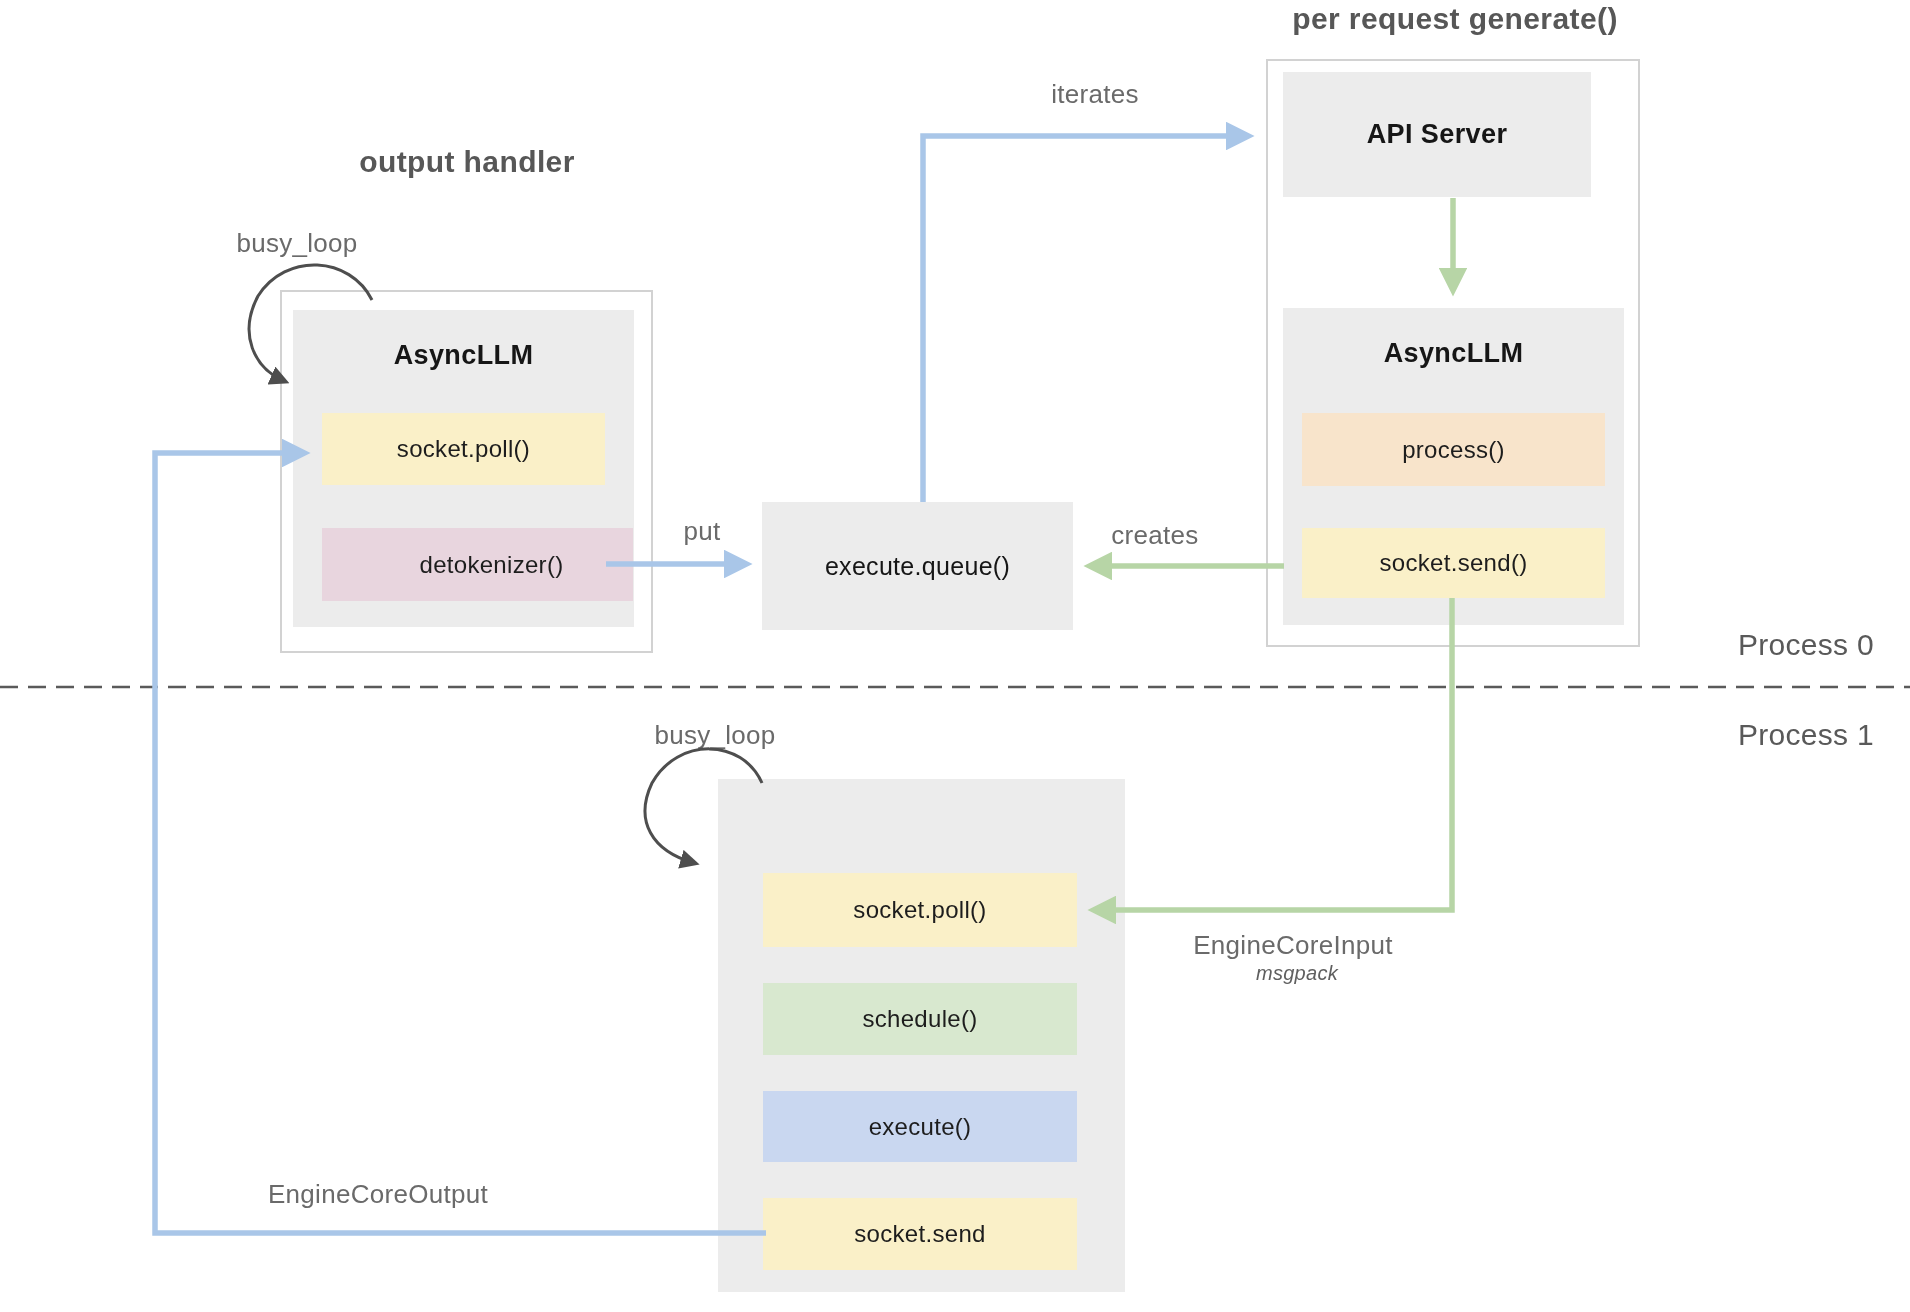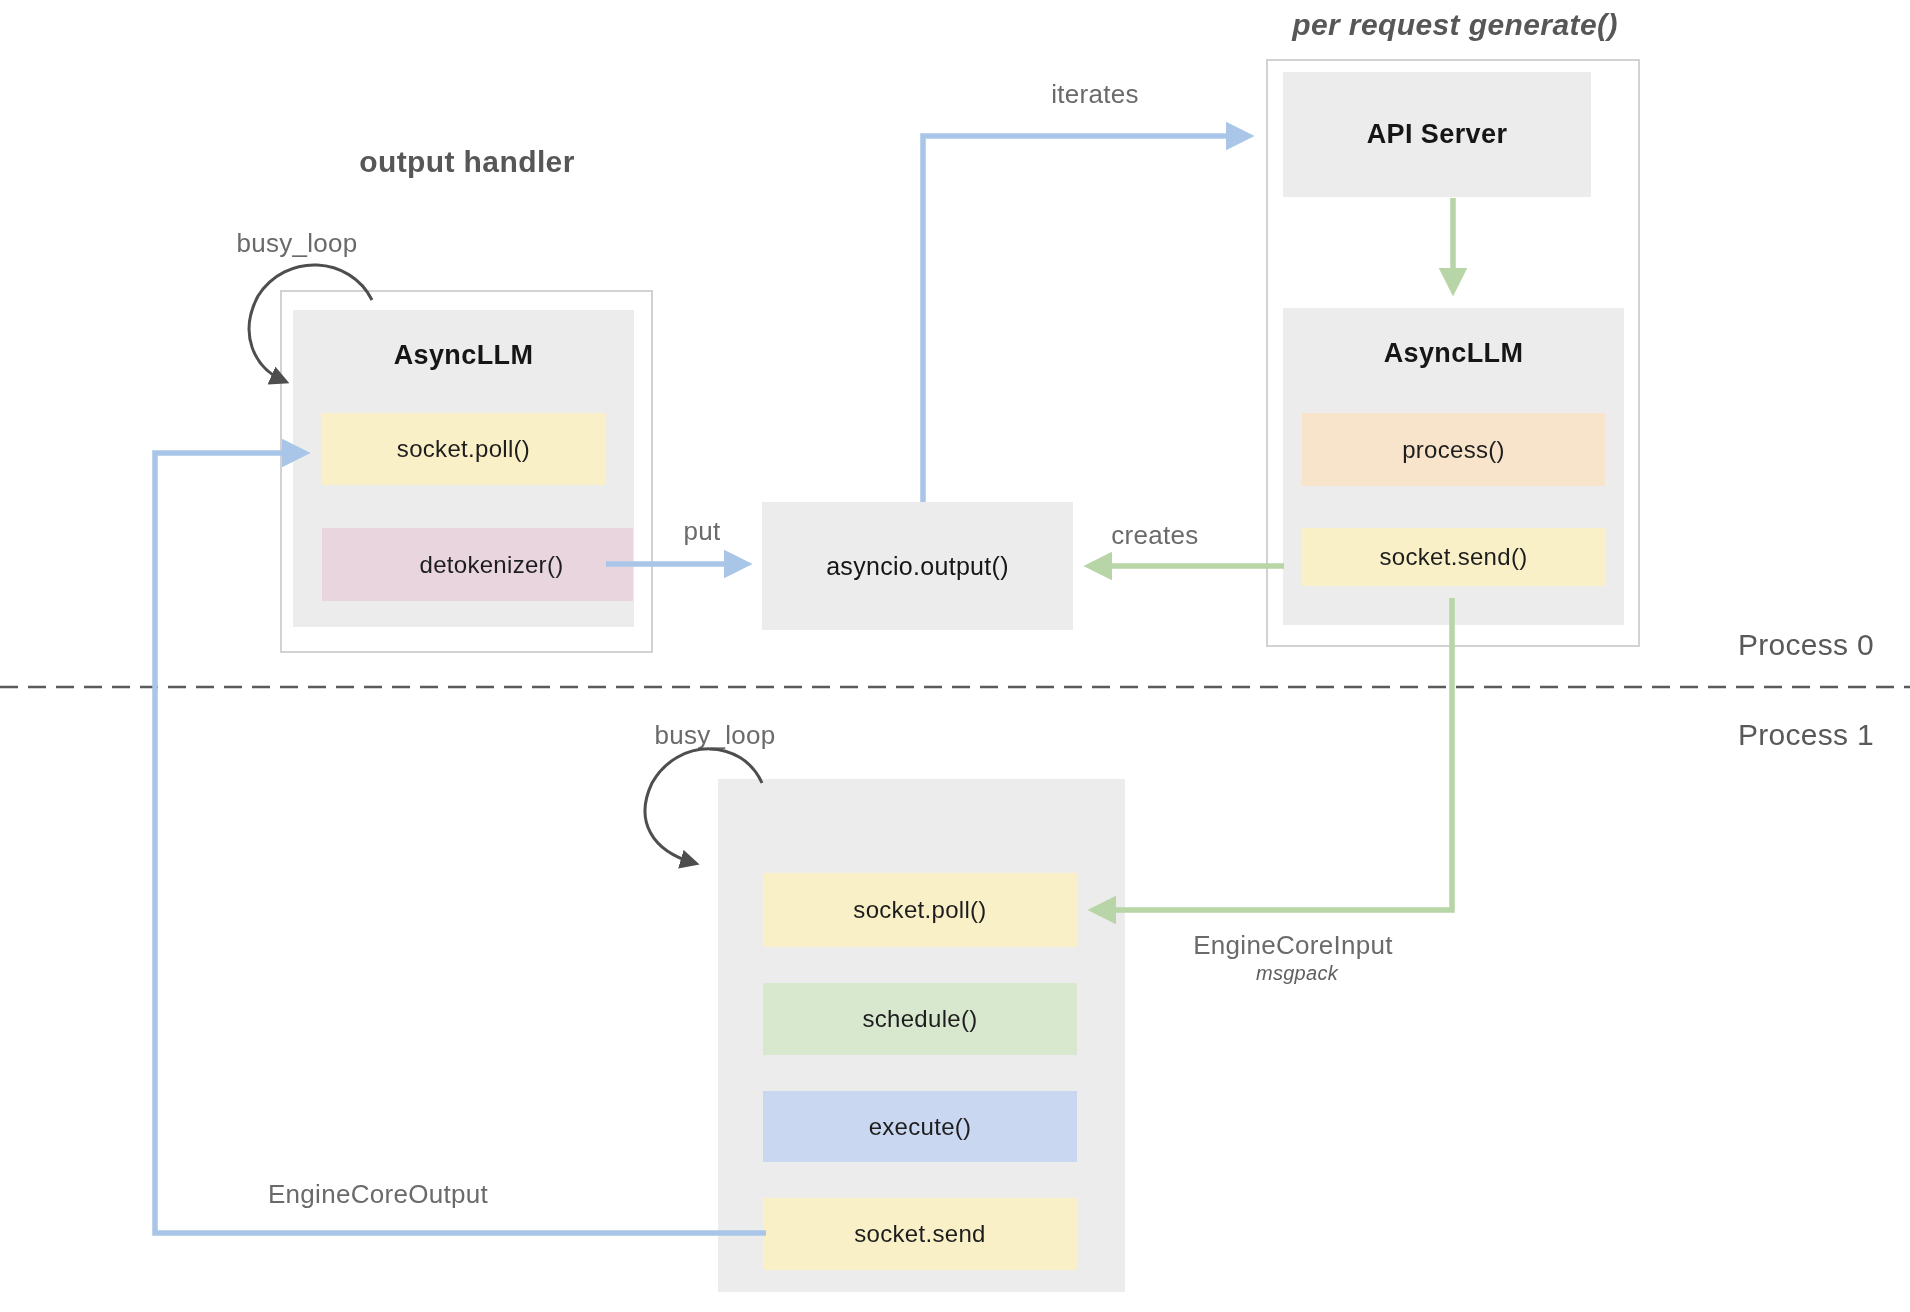--- a/index.html
+++ b/index.html
@@ -47,30 +47,30 @@
 
   #async-llm-output .node-title{top:30px;}
   #async-llm-request .node-title{top:30px;}
   #engine-core .node-title{top:31px;}
 
   
   #m-socket-poll-left{left:29px;top:103px;width:283px;height:72px;}
   #m-detokenizer{left:29px;top:218px;width:283px;height:73px;}
   
   #m-process{left:19px;top:105px;width:303px;height:73px;}
-  #m-socket-send-right{left:19px;top:220px;width:303px;height:58px;}
+  #m-socket-send-right{left:19px;top:220px;width:303px;height:70px;}
   
   #m-socket-poll-core{left:45px;top:94px;width:314px;height:74px;}
   #m-schedule{left:45px;top:204px;width:314px;height:72px;}
   #m-execute{left:45px;top:312px;width:314px;height:71px;}
   #m-socket-send-core{left:45px;top:419px;width:314px;height:72px;}
 
   
   #h-output-handler{left:267px;top:145px;width:400px;}
-  #h-per-request{left:1205px;top:8px;width:500px;font-style:italic;}
+  #h-per-request{left:1205px;top:2px;width:500px;}
   #a-busy-loop-top{left:197px;top:228px;width:200px;}
   #a-busy-loop-bottom{left:615px;top:720px;width:200px;}
   #a-iterates{left:995px;top:79px;width:200px;}
   #a-put{left:642px;top:516px;width:120px;}
   #a-creates{left:1055px;top:520px;width:200px;}
   #a-eci{left:1143px;top:930px;width:300px;}
   #a-msgpack{left:1147px;top:962px;width:300px;}
   #a-eco{left:228px;top:1179px;width:300px;}
   #a-process0{left:1681px;top:628px;width:250px;}
   #a-process1{left:1681px;top:718px;width:250px;}
@@ -96,21 +96,21 @@
     <div class="node-title">API Server</div>
   </div>
 
   <div class="node" id="async-llm-request">
     <div class="node-title">AsyncLLM</div>
     <div class="method m-orange" id="m-process">process()</div>
     <div class="method m-yellow" id="m-socket-send-right">socket.send()</div>
   </div>
 
   <div class="node flex" id="asyncio-queue">
-    <div class="node-title">asyncio.output()</div>
+    <div class="node-title">execute.queue()</div>
   </div>
 
   <div class="node" id="engine-core">
     <div class="method m-yellow" id="m-socket-poll-core">socket.poll()</div>
     <div class="method m-green" id="m-schedule">schedule()</div>
     <div class="method m-blue" id="m-execute">execute()</div>
     <div class="method m-yellow" id="m-socket-send-core">socket.send</div>
   </div>
 
   <div class="ann" id="a-busy-loop-top">busy_loop</div>

